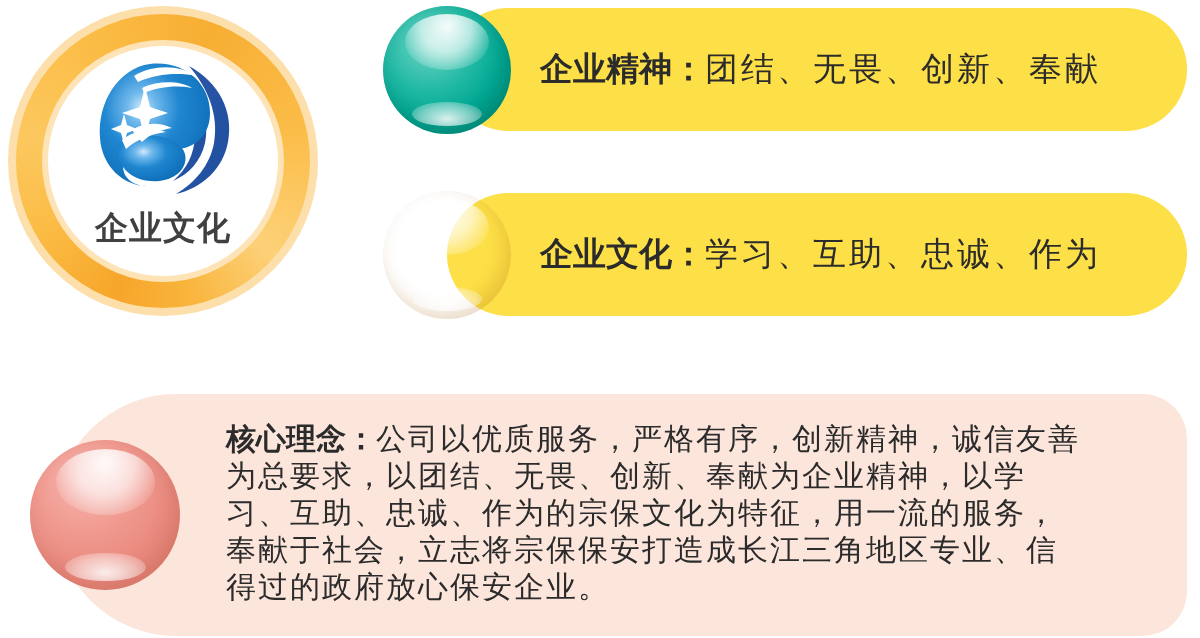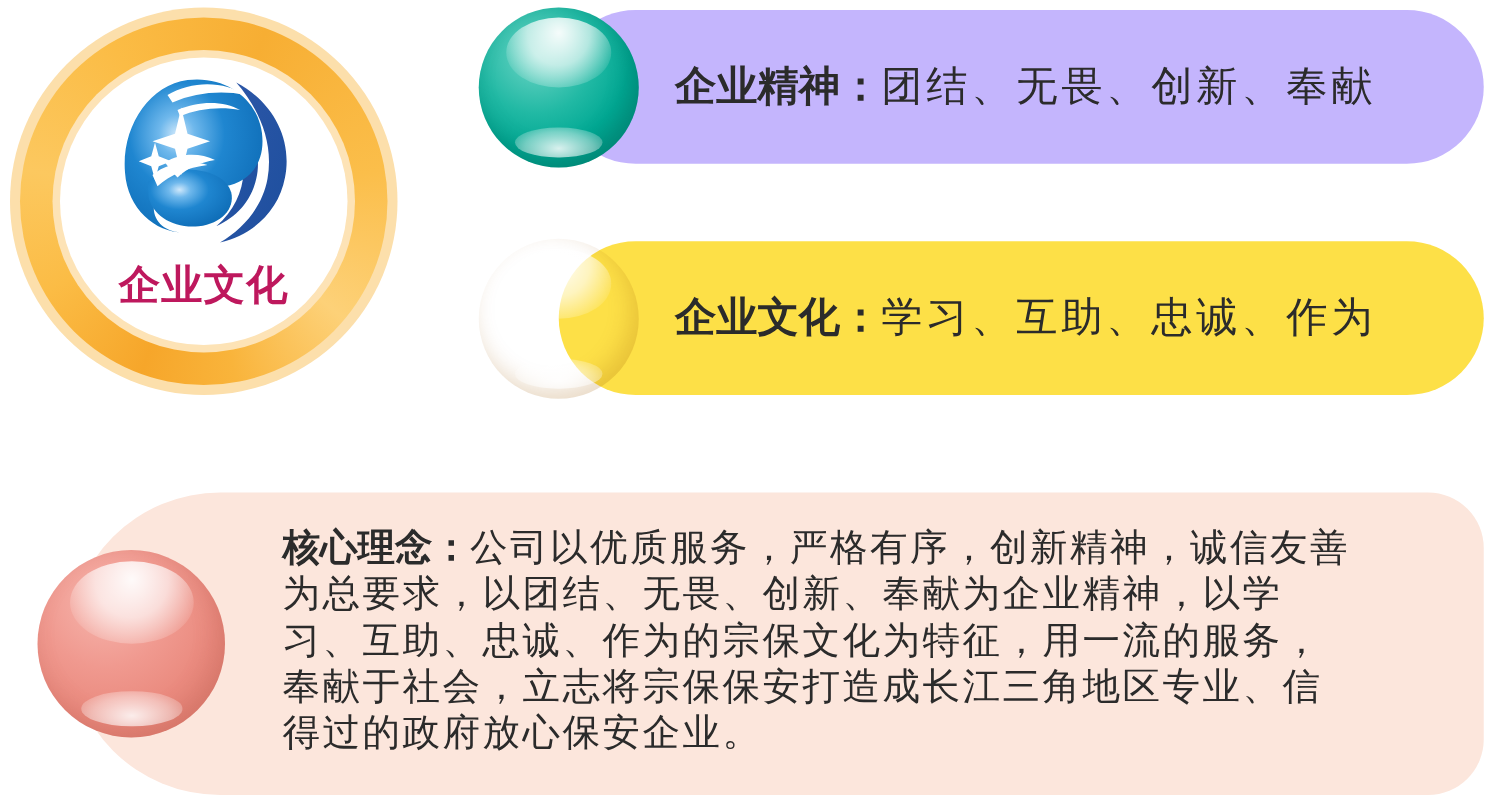--- a/index.html
+++ b/index.html
@@ -208,24 +208,24 @@
     <path d="M44 80 C56 72 72 72 84 78 C72 80 62 84 54 92 C50 88 47 84 44 80 Z" fill="#ffffff"></path>
     <path d="M34 90 C46 80 64 78 78 82 C62 84 48 90 38 99 Z" fill="#ffffff"></path>
 
     <path d="M46 26 C66 14 92 15 108 26 C90 22 68 24 50 32 Z" fill="#ffffff"></path>
     <path d="M54 38 C72 30 92 31 104 38 C88 35 70 37 56 43 Z" fill="#ffffff"></path>
 
     <path d="M57 36 L62 57 L80 63 L62 69 L57 90 L52 69 L34 63 L52 57 Z" fill="#ffffff"></path>
     <path d="M36 64 L39 75 L49 79 L39 83 L36 94 L33 83 L23 79 L33 75 Z" fill="#ffffff"></path>
   </svg>
 
-  <div id="emblem-caption" style="color: #be185d;">企业文化</div>
-</div>
-
-<div id="pill-spirit" class="pill" style="background: #c4b5fd;">
+  <div id="emblem-caption" style="color: #404040;">企业文化</div>
+</div>
+
+<div id="pill-spirit" class="pill" style="background: #fde047;">
   <div class="pill-text">
     <b>企业精神：</b><span class="body">团结、无畏、创新、奉献</span>
   </div>
 </div>
 <div id="sphere-teal" class="sphere">
   <div class="hl-top"></div>
   <div class="hl-bottom"></div>
 </div>
 
 <div id="pill-culture" class="pill" style="background: #fde047;">

